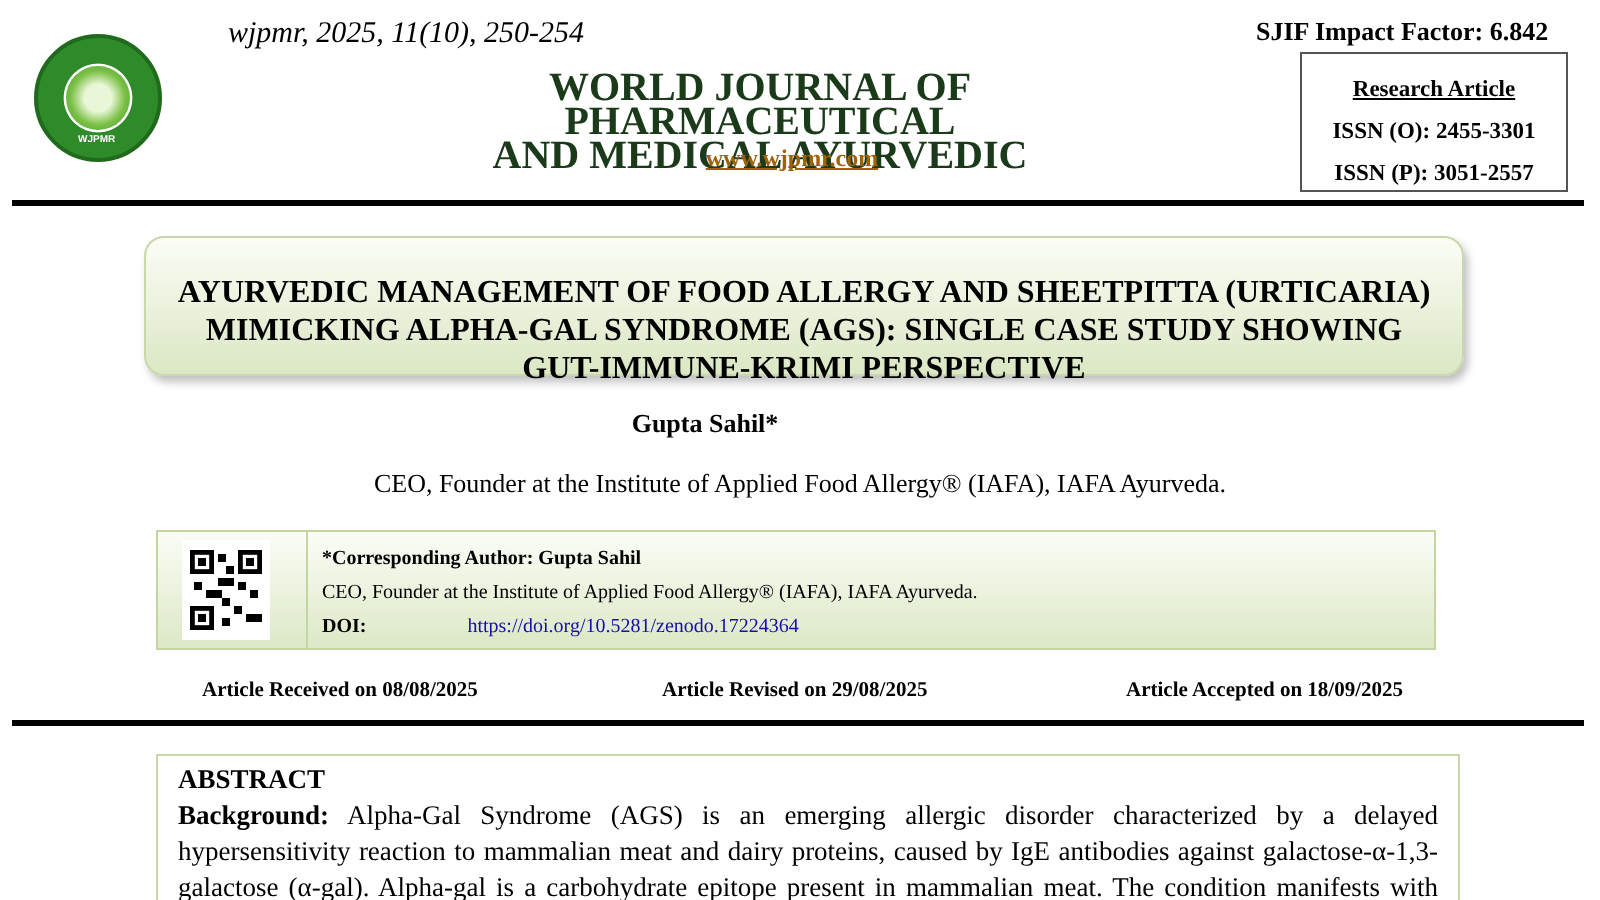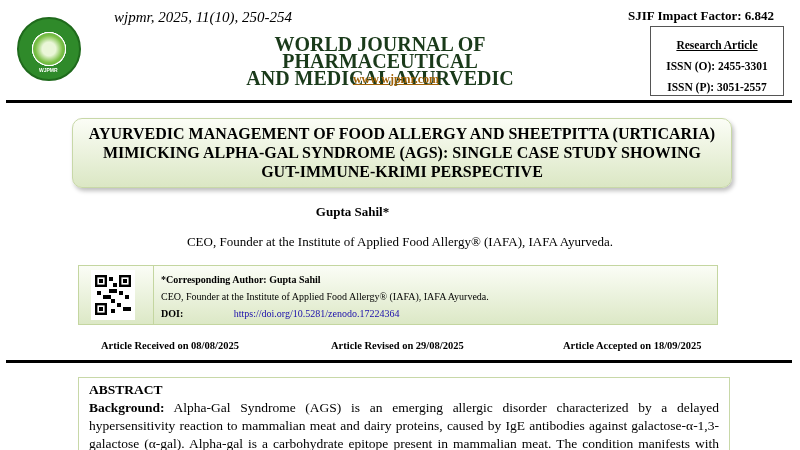--- a/index.html
+++ b/index.html
@@ -9,21 +9,21 @@
   .logo-inner{position:absolute;left:14px;top:14px;width:32px;height:32px;border-radius:50%;background:radial-gradient(circle,#eaf6d8 0 30%,#7bc046 60%,#3a9a30 100%);}
   .logo-label{position:absolute;left:20px;bottom:6px;font-size:5px;color:#fff;font-weight:bold;font-family:"Liberation Sans",sans-serif;}
   .cite{left:114px;top:9px;font-style:italic;font-size:15px;}
   .journal{left:180px;top:36px;width:400px;text-align:center;font-weight:bold;font-size:20px;line-height:17px;color:#1a3a1a;}
   .url{left:180px;top:72px;width:400px;text-align:center;font-size:12px;font-weight:bold;}
   .url a{color:#a16207;text-decoration:underline;margin-left:32px;}
   .impact{left:628px;top:8px;font-weight:bold;font-size:13px;}
   .infobox{left:650px;top:26px;width:134px;height:70px;border:1px solid #555;box-sizing:border-box;text-align:center;font-weight:bold;font-size:11.5px;line-height:21px;padding-top:8px;}
   .infobox .ra{text-decoration:underline;}
   .rule{left:6px;width:786px;height:3px;background:#000;}
-  .titlebox{left:72px;top:118px;width:660px;height:70px;border:1px solid #c8d8a8;border-radius:10px;background:linear-gradient(#fbfdf6,#dbe7c4);box-shadow:2px 3px 4px rgba(0,0,0,0.25);box-sizing:border-box;text-align:center;font-weight:bold;font-size:16px;line-height:19px;padding-top:5px;}
+  .titlebox{left:72px;top:118px;width:660px;height:70px;border:1px solid #c8d8a8;border-radius:10px;background:linear-gradient(#fbfdf6,#dbe7c4);box-shadow:2px 3px 4px rgba(0,0,0,0.25);box-sizing:border-box;text-align:center;font-weight:bold;font-size:16px;line-height:19px;padding-top:18px;}
   .author{left:0;top:204px;width:705px;text-align:center;font-weight:bold;font-size:13px;}
   .affil{left:0;top:234px;width:800px;text-align:center;font-size:13px;}
   .corrbox{left:78px;top:265px;width:640px;height:60px;border:1px solid #c4d6a0;background:linear-gradient(#fbfdf6,#dce8c6);box-sizing:border-box;}
   .qr{position:absolute;left:12px;top:4px;width:44px;height:50px;background:#fff;}
   .qr svg{position:absolute;left:4px;top:5px;}
   .divider{position:absolute;left:74px;top:0;width:1px;height:58px;background:#c4d6a0;}
   .corr{position:absolute;left:82px;top:5px;font-size:10px;line-height:17px;}
   .corr b{font-weight:bold;}
   .corr a{color:#1a0dab;padding-left:48px;}
   .dates{top:340px;font-weight:bold;font-size:10.5px;}

